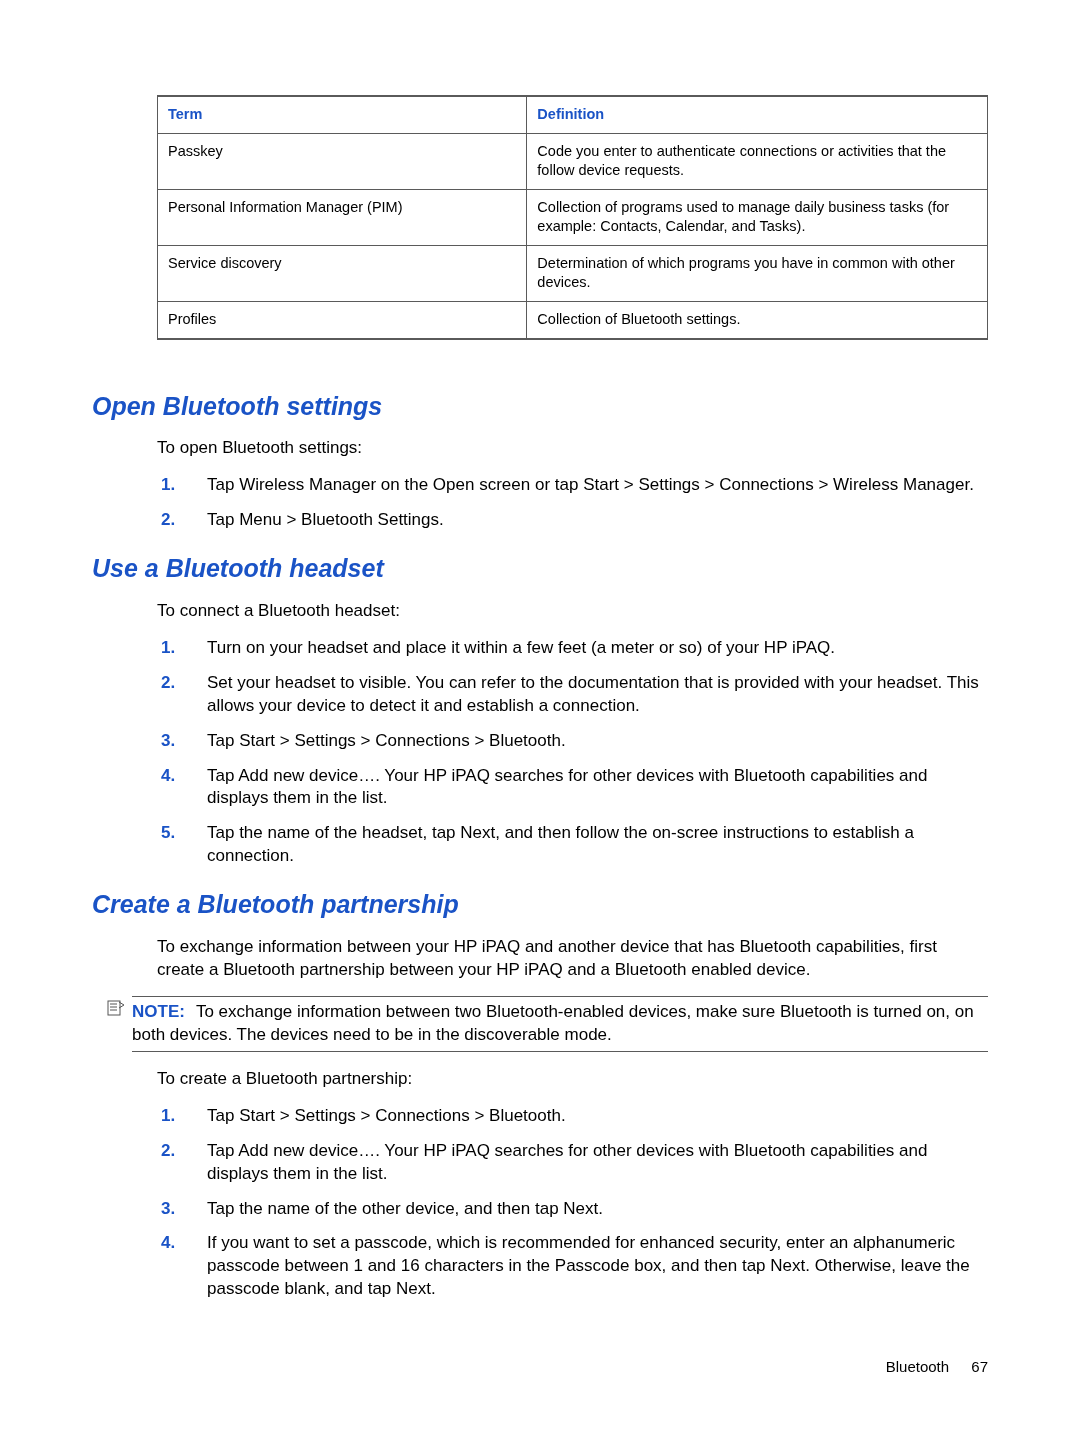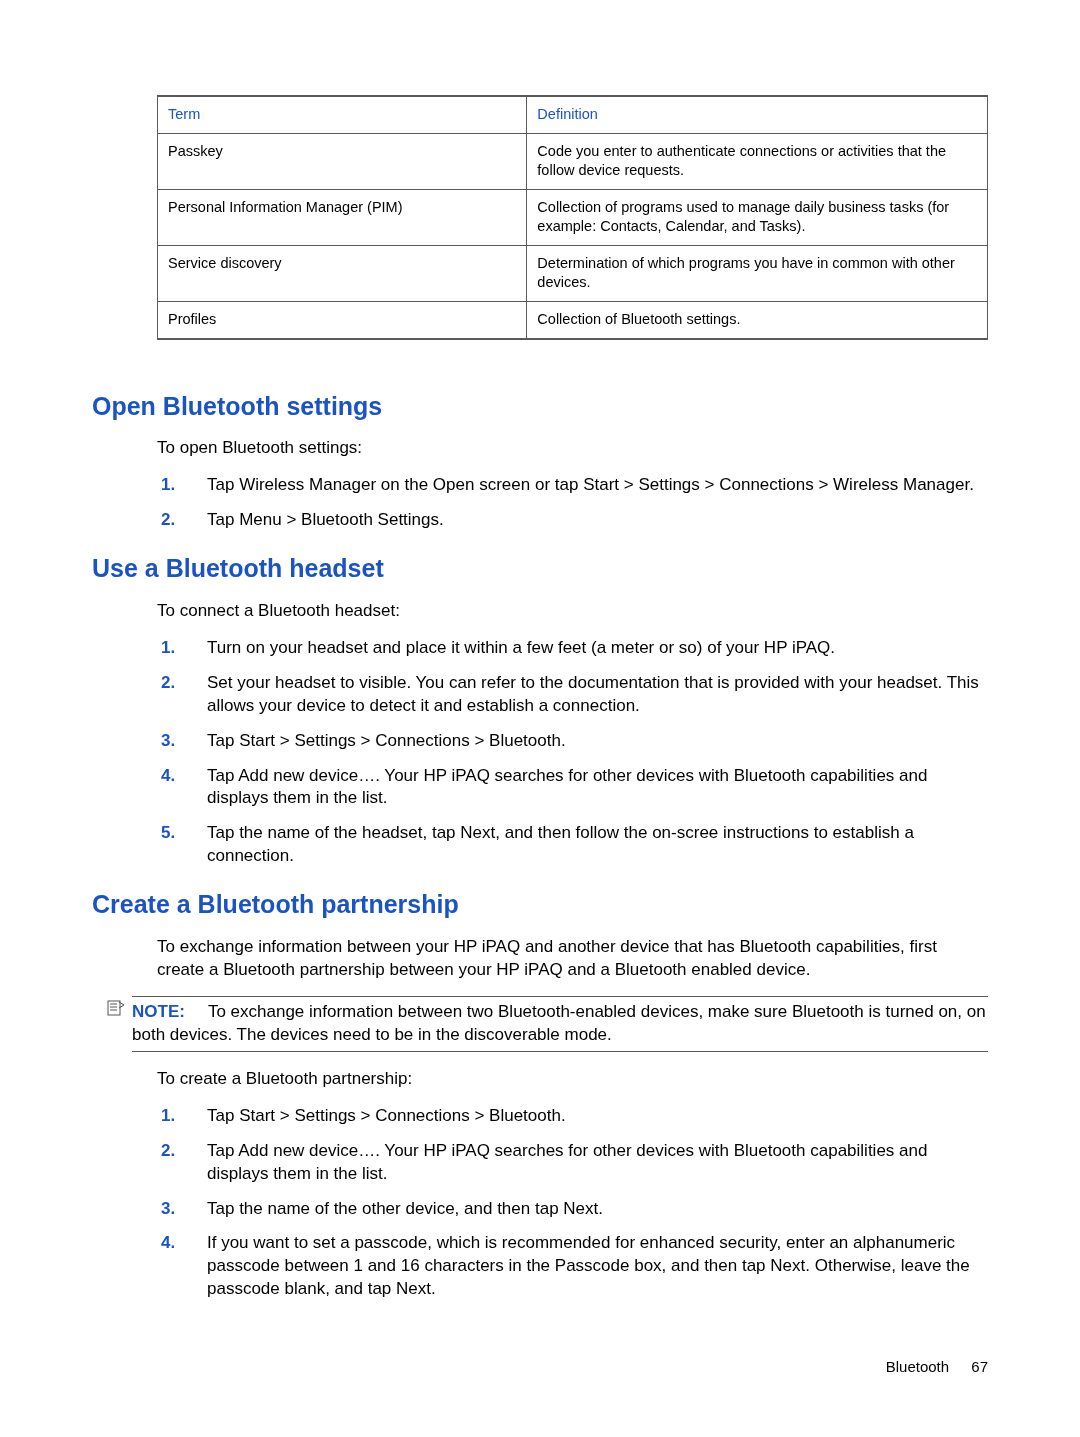--- a/index.html
+++ b/index.html
@@ -24,31 +24,32 @@
       font-size: 14.5px;
     }
     table th, table td {
       border: 1px solid #5a5a5a;
       padding: 8px 10px;
       text-align: left;
       vertical-align: top;
     }
     table th {
       color: #1a53c6;
-      font-weight: normal;
+      font-weight: bold;
       border-top: 2px solid #5a5a5a;
     }
     table th:first-child { width: 44.5%; }
     table tr:last-child td { border-bottom: 2px solid #5a5a5a; }
     h1 {
       color: #1a53c6;
       font-size: 25px;
       font-weight: bold;
       margin-bottom: 14px;
       margin-top: 10px;
+      font-style: italic;
     }
     .intro {
       margin-left: 65px;
       margin-bottom: 14px;
     }
     ol {
       margin-left: 65px;
       padding-left: 40px;
       margin-bottom: 20px;
     }
@@ -77,21 +78,21 @@
     .note-icon {
       position: absolute;
       left: -25px;
       top: 3px;
       font-size: 14px;
       color: #5a5a5a;
     }
     .note-label {
       font-weight: bold;
       color: #1a53c6;
-      margin-right: 23px;
+      margin-right: 11px;
     }
     .footer {
       position: absolute;
       bottom: 60px;
       right: 92px;
       font-size: 15px;
     }
     .footer .pg {
       margin-left: 18px;
     }

